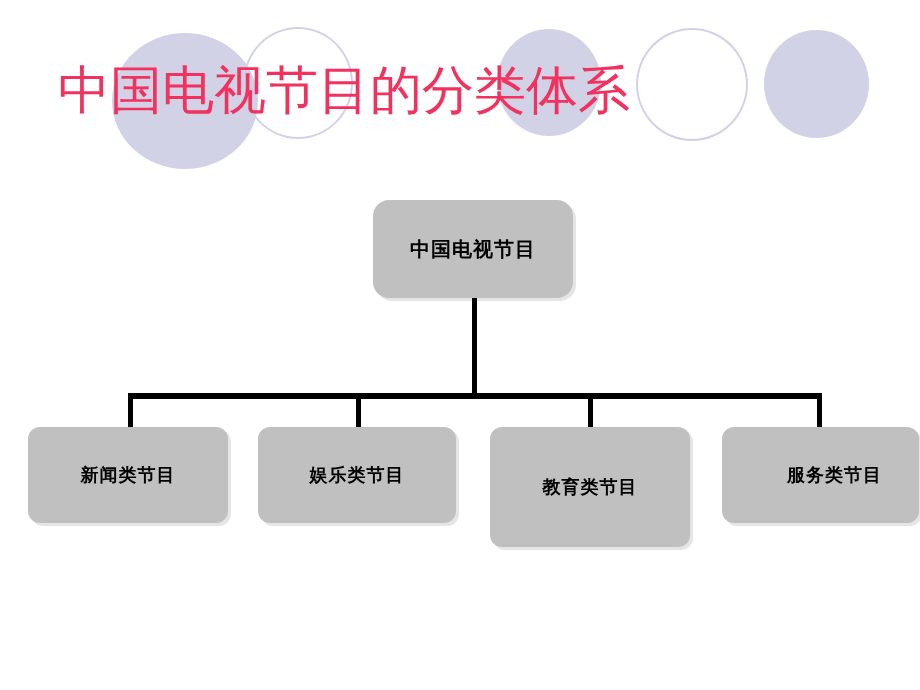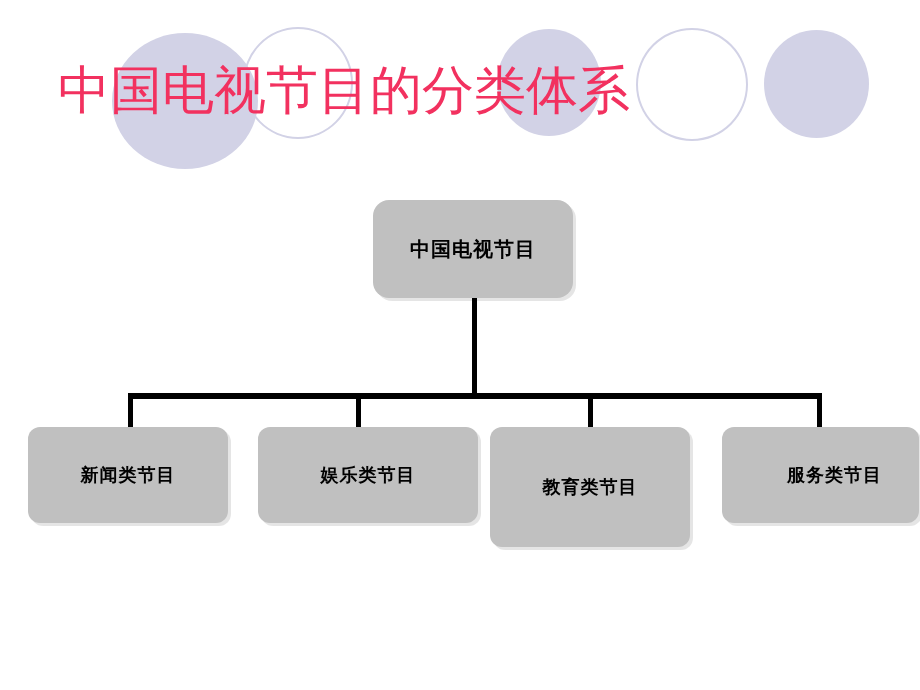--- a/index.html
+++ b/index.html
@@ -75,21 +75,21 @@
   #node-root {
     left: 373px;
     top: 200px;
     width: 200px;
     height: 98px;
     border-radius: 16px;
   }
   #node-root .node-label { font-size: 20px; }
 
   #node-child-0 { left: 28px;  top: 427px; width: 200px; height: 96px; }
-  #node-child-1 { left: 258px; top: 427px; width: 220px; height: 96px; }
+  #node-child-1 { left: 258px; top: 427px; width: 198px; height: 96px; }
   #node-child-2 { left: 490px; top: 427px; width: 200px; height: 120px; }
   #node-child-3 { left: 722px; top: 427px; width: 197px; height: 96px; padding-left: 28px; }
 
   
   .connector {
     position: absolute;
     background: #000000;
   }
   #conn-root-stem { left: 472px; top: 298px; width: 5px;  height: 98px; }
   #conn-bus       { left: 128px; top: 393px; width: 694px; height: 6px; }

